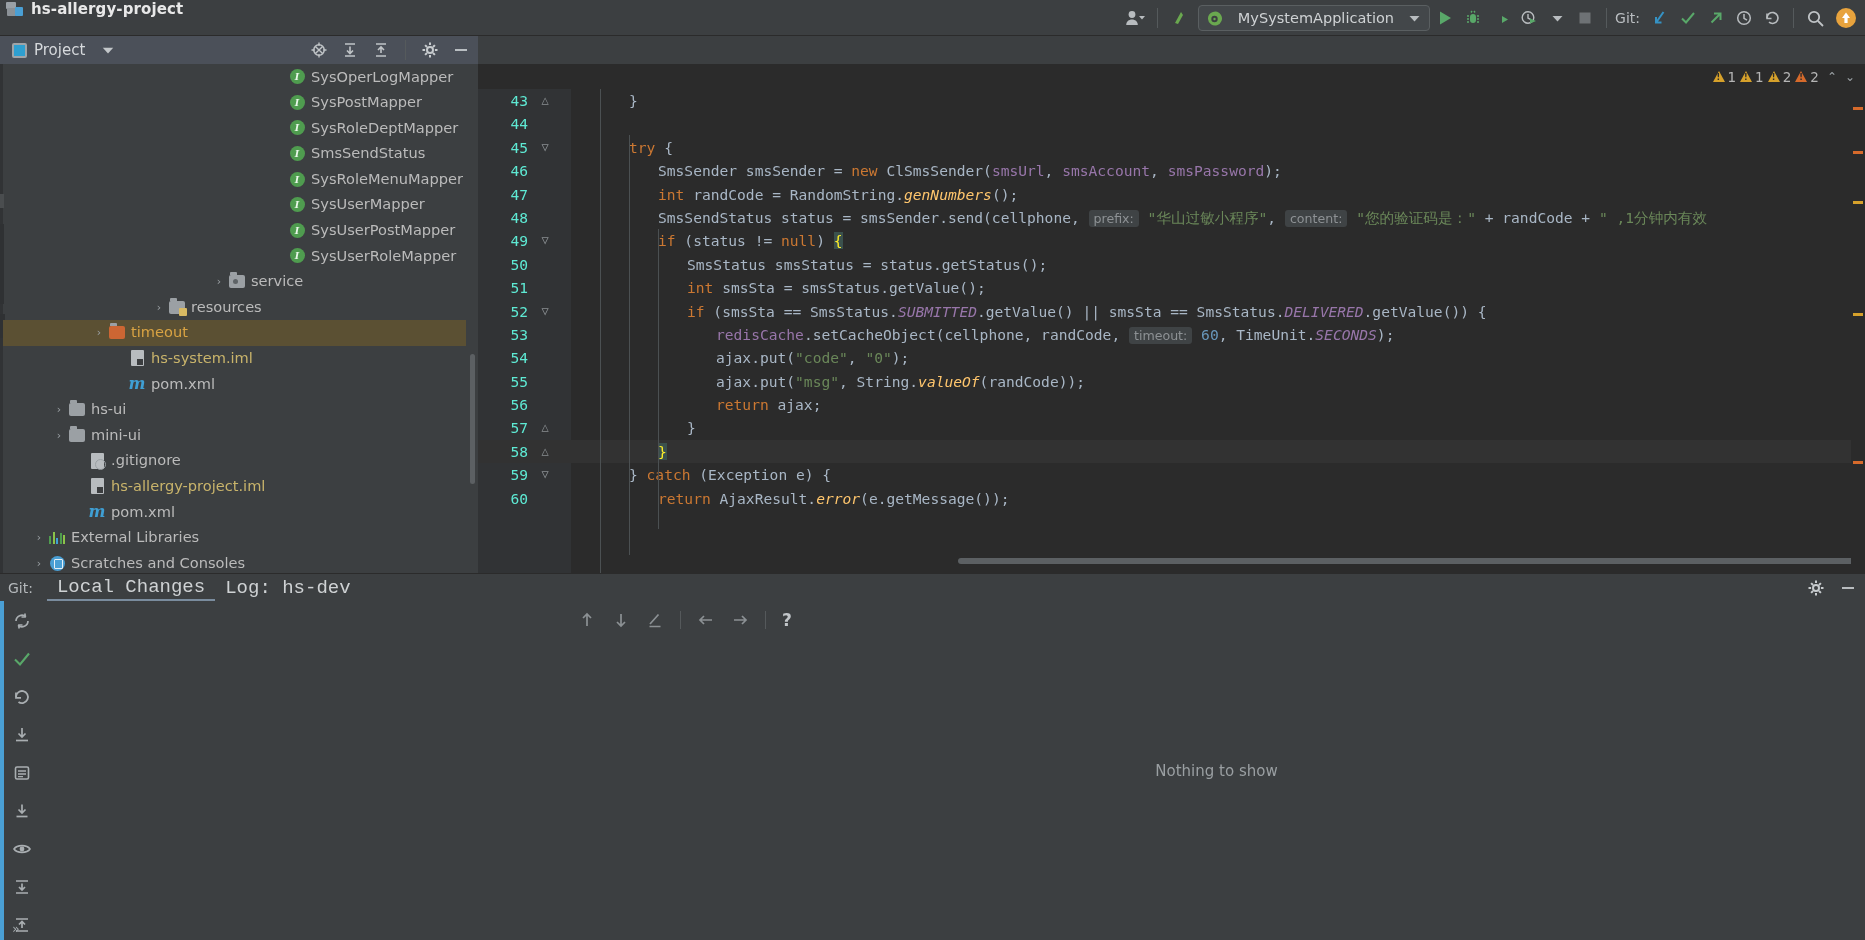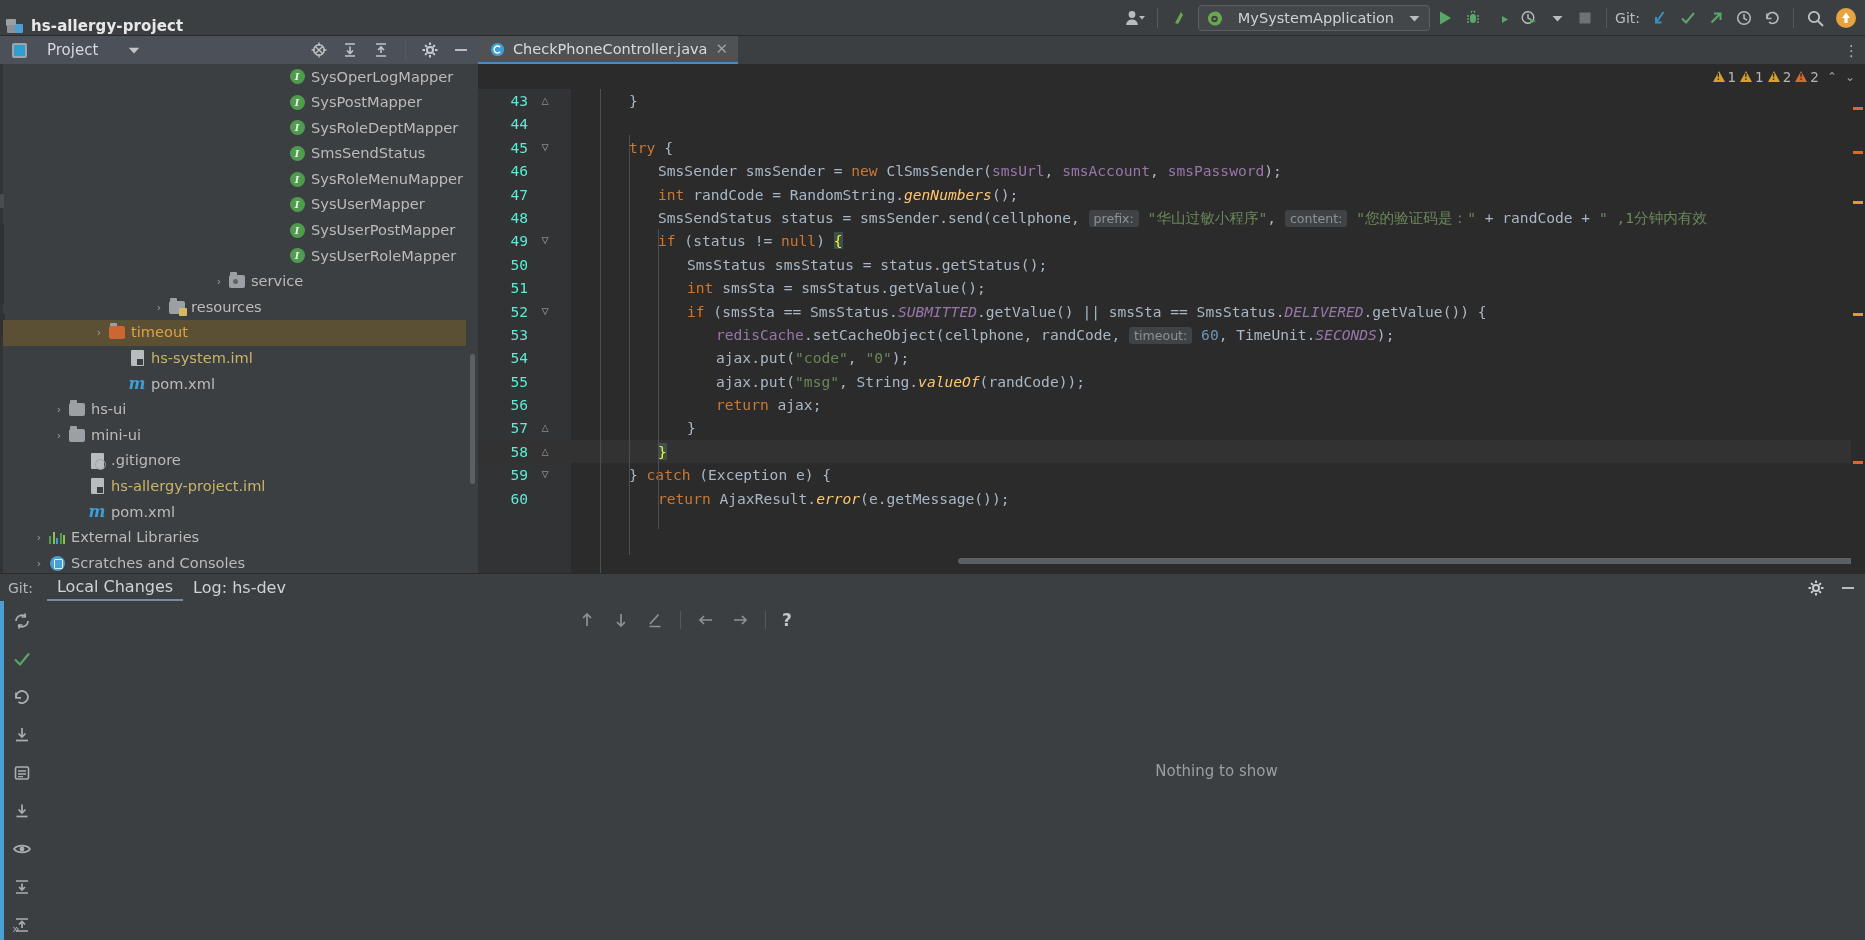--- a/index.html
+++ b/index.html
@@ -8,21 +8,21 @@
     background: #3c3f41;
     font-family: "DejaVu Sans", "Liberation Sans", sans-serif;
     overflow: hidden;
     -webkit-font-smoothing: antialiased;
   }
   .app { position: relative; width: 1865px; height: 940px; background: #3c3f41; }
 
   
   .titlebar {
     position: absolute; left: 0; top: 0; width: 1865px; height: 36px;
-    background: #3c3f41; display: flex; align-items: flex-end;
+    background: #3c3f41; display: flex; align-items: flex-start;
     border-bottom: 1px solid #2b2b2b;
   }
   .tb-left { display: flex; align-items: center; padding-left: 6px; gap: 8px; }
   .proj-icon {
     width: 17px; height: 16px; position: relative; flex: none;
   }
   .proj-icon .b1 { position:absolute; left:0; top:1px; width:10px; height:7px; background:#9aa0a6; border-radius:1px;}
   .proj-icon .b2 { position:absolute; left:1px; top:7px; width:9px; height:8px; background:#8b9196; border-radius:1px;}
   .proj-icon .b3 { position:absolute; left:9px; top:6px; width:8px; height:9px; background:#4a9fd4; border-radius:1px;}
   .proj-title { color:#e8e8e8; font-size:15px; font-weight:700; letter-spacing:.1px; }
@@ -43,21 +43,21 @@
   .run-config .label { color:#cfd2d4; font-size:14.5px; }
   .git-label { color:#b9bdc0; font-size:14px; margin-right: 5px; }
 
   
   .navrow {
     position:absolute; left:0; top:36px; width:1865px; height:28px;
     background:#3c3f41;
   }
   .tool-head {
     position:absolute; left:0; top:0; width:478px; height:28px;
-    background:#4b5059; display:flex; align-items:center; padding-left:12px; gap:20px;
+    background:#4b5059; display:flex; align-items:center; padding-left:12px; gap:7px;
   }
   .tool-head .sq { width:15px;height:15px;border:2px solid #9fa4a8; background:#2e9fd0; border-radius:2px; }
   .tool-head .txt { color:#d6d9dc; font-size:15px; }
   .tool-head-icons { position:absolute; right:8px; top:0; height:28px; display:flex; align-items:center; gap:13px; }
 
   .tabs-area {
     position:absolute; left:478px; top:0; width:1387px; height:28px; background:#3c3f41;
   }
   .file-tab {
     position:absolute; left:0; top:0; height:28px;
@@ -157,21 +157,21 @@
   }
   .ed-hscroll { position:absolute; left:480px; bottom:9px; width:1010px; height:6px; background:#5c6063; border-radius:3px;}
   .marker { position:absolute; right:2px; width:10px; height:3px; }
 
   .right-rail { position:absolute; right:0; top:25px; width:14px; height:484px; background:#2b2b2b; }
 
   
   .gitpanel { position:absolute; left:0; top:573px; width:1865px; height:367px; background:#3c3f41; border-top:1px solid #2b2b2b;}
   .git-tabs { position:absolute; left:0; top:0; width:1865px; height:27px; display:flex; align-items:center; padding-left:8px; gap:0; }
   .git-tabs .gl { color:#b4b8bb; font-size:14px; margin-right:14px;}
-  .gtab { color:#cfd2d4; font-size:16px; padding:0 10px; height:27px; display:flex; align-items:center; }
+  .gtab { color:#cfd2d4; font-size:19px; padding:0 10px; height:27px; display:flex; align-items:center;font-family:Liberation Mono, monospace; }
   .gtab.active { border-bottom:2px solid #7a8c9e; }
   .git-tools { position:absolute; right:8px; top:0; height:27px; display:flex; align-items:center; gap:14px; }
 
   .git-body { position:absolute; left:0; top:27px; width:1865px; height:340px; background:#3c3f41; }
   .git-lefticons { position:absolute; left:0; top:0; width:44px; height:340px; display:flex; flex-direction:column; align-items:center; gap:16px; padding-top:9px; }
   .gi { width:22px; height:22px; display:flex; align-items:center; justify-content:center; }
 
   .changes-pane { position:absolute; left:44px; top:0; width:524px; height:340px; background:#3c3f41; border-right:1px solid #2b2b2b;}
   .changes-header { height:26px; background:#123a5e; display:flex; align-items:center; padding-left:32px; }
   .changes-header .t { color:#e4e7ea; font-size:14px; font-weight:700; }
@@ -330,31 +330,20 @@
         <svg width="18" height="18" viewBox="0 0 18 18">
           <circle cx="9" cy="9" r="3" fill="none" stroke="#c7cbce" stroke-width="2"></circle>
           <path d="M9 1.5v2.6M9 13.9v2.6M1.5 9h2.6M13.9 9h2.6M4.1 4.1l1.9 1.9M12 12l1.9 1.9M13.9 4.1L12 6M6 12l-1.9 1.9" stroke="#c7cbce" stroke-width="2"></path>
         </svg>
         <svg width="18" height="18" viewBox="0 0 18 18">
           <path d="M3 9h12" stroke="#c7cbce" stroke-width="1.8"></path>
         </svg>
       </div>
     </div>
 
-    <div class="tabs-area">
-      <div class="file-tab">
-        <svg width="15" height="15" viewBox="0 0 15 15">
-          <circle cx="7.5" cy="7.5" r="6.6" fill="#3f9fd4"></circle>
-          <path d="M10 5.2a3.4 3.4 0 1 0 0 4.6" stroke="#ffffff" stroke-width="1.5" fill="none"></path>
-        </svg>
-        <span class="name">CheckPhoneController.java</span>
-        <span class="tab-close">✕</span>
-      </div>
-      <span class="burger">⋮</span>
-    </div>
   </div>
 
   <div class="sidebar">
     <div class="side-edge"></div>
     <div class="side-strip1"></div>
     <div class="side-strip2"></div>
     <div class="side-strip3"></div>
     <div class="tree" id="tree">
         <div class="node">
           <span style="width:268px;flex:none"></span>

